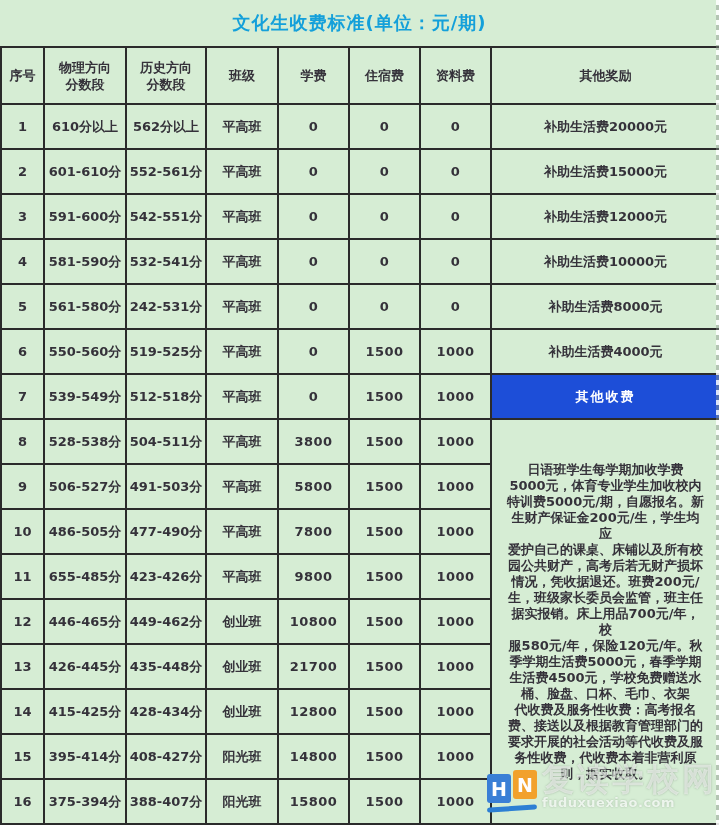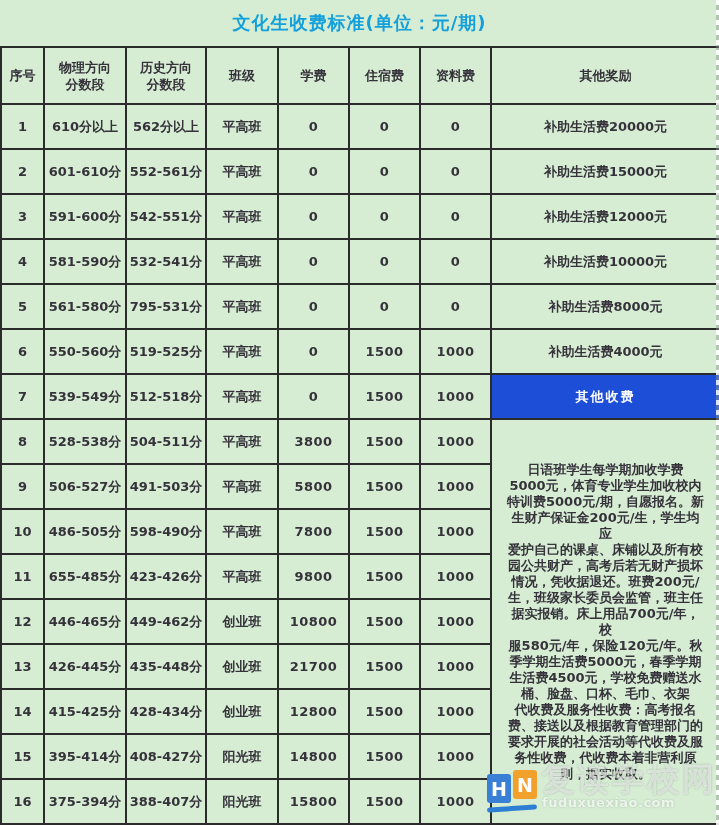--- a/index.html
+++ b/index.html
@@ -171,21 +171,21 @@
         <td class="range">532-541分</td>
         <td class="cls">平高班</td>
         <td class="num">0</td>
         <td class="num">0</td>
         <td class="num">0</td>
         <td class="extra">补助生活费10000元</td>
       </tr>
       <tr>
         <td class="no">5</td>
         <td class="range">561-580分</td>
-        <td class="range">795-531分</td>
+        <td class="range">242-531分</td>
         <td class="cls">平高班</td>
         <td class="num">0</td>
         <td class="num">0</td>
         <td class="num">0</td>
         <td class="extra">补助生活费8000元</td>
       </tr>
       <tr>
         <td class="no">6</td>
         <td class="range">550-560分</td>
         <td class="range">519-525分</td>
@@ -239,21 +239,21 @@
         <td class="range">506-527分</td>
         <td class="range">491-503分</td>
         <td class="cls">平高班</td>
         <td class="num">5800</td>
         <td class="num">1500</td>
         <td class="num">1000</td>
       </tr>
       <tr>
         <td class="no">10</td>
         <td class="range">486-505分</td>
-        <td class="range">598-490分</td>
+        <td class="range">477-490分</td>
         <td class="cls">平高班</td>
         <td class="num">7800</td>
         <td class="num">1500</td>
         <td class="num">1000</td>
       </tr>
       <tr>
         <td class="no">11</td>
         <td class="range">655-485分</td>
         <td class="range">423-426分</td>
         <td class="cls">平高班</td>

